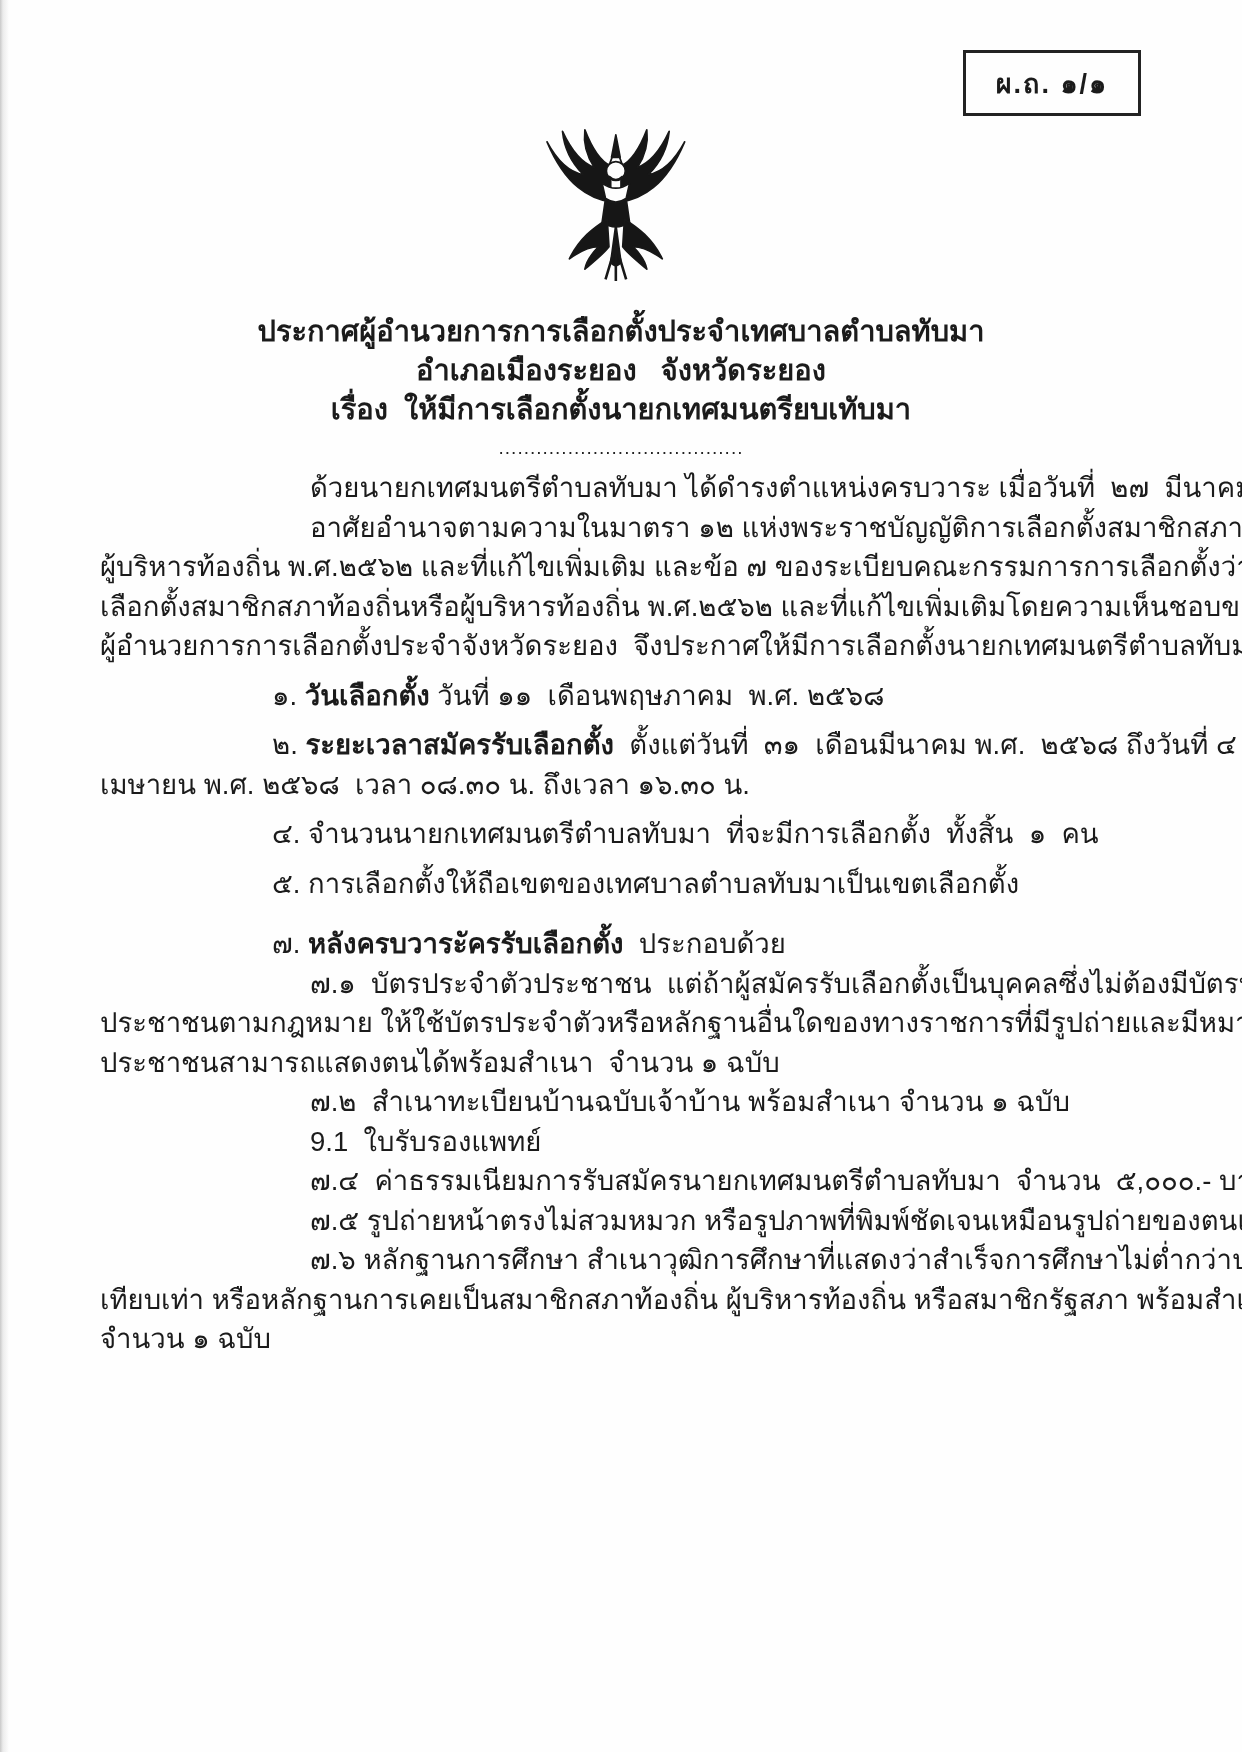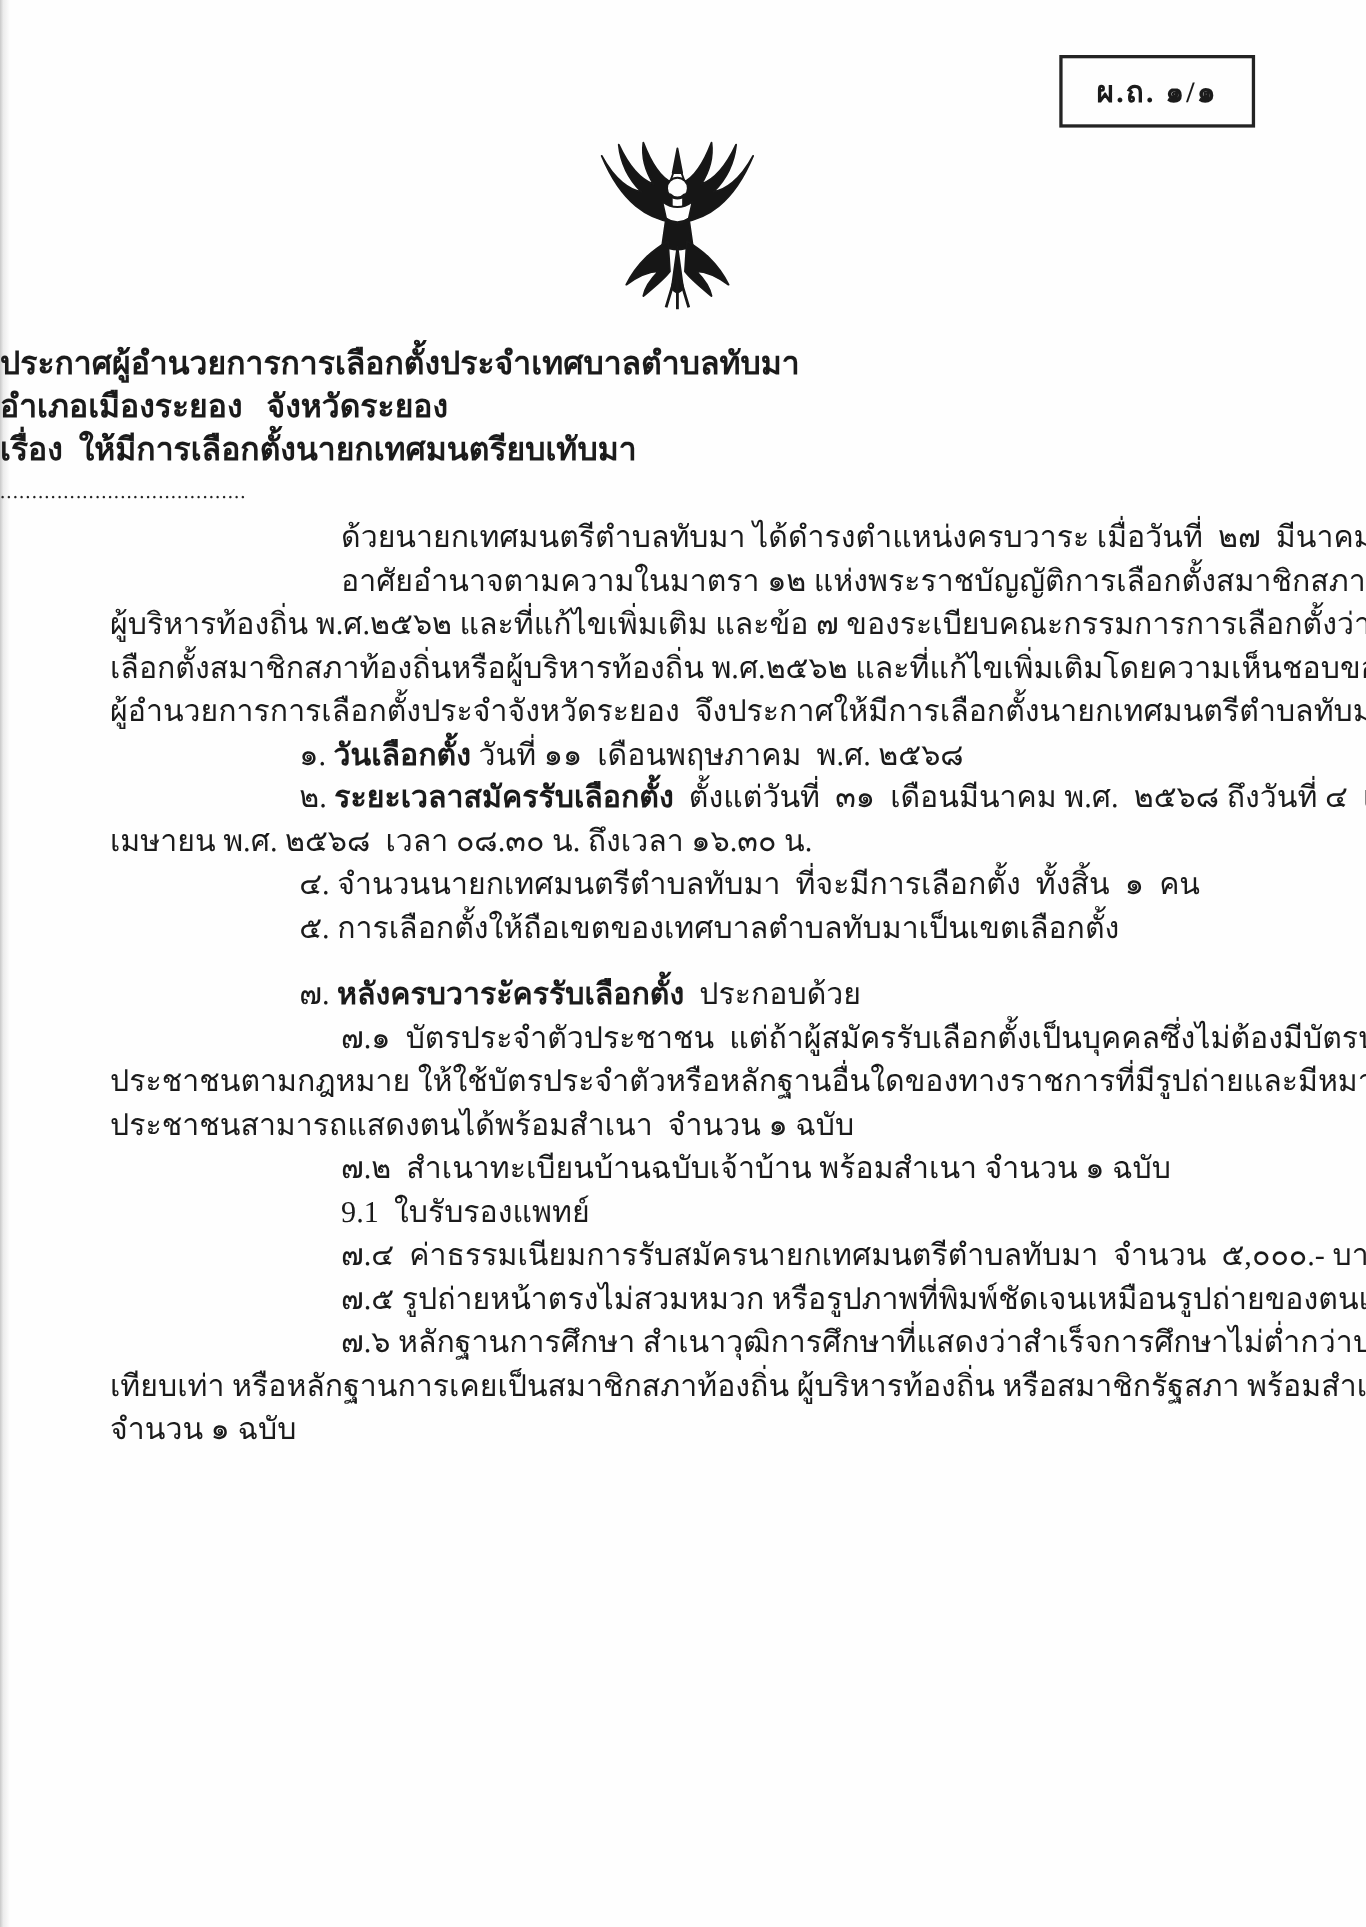--- a/index.html
+++ b/index.html
@@ -2,21 +2,21 @@
 <html lang="th"><head>
 <meta charset="utf-8">
 <style>
   html,body{margin:0;padding:0;background:#9a9a9a;}
   .page{
     position:relative;
     width:1242px;height:1752px;
     margin:0 auto;
     background:#fefefe;
     background-image:linear-gradient(90deg,#c9c9c9 0px,#ececec 3px,#fefefe 9px);
-    font-family:Liberation Serif, serif;
+    font-family:Liberation Sans, sans-serif;
     color:#1b1b1b;
     overflow:hidden;
   }
   .form-code-box{
     position:absolute;
     left:963px;top:50px;
     width:172px;height:60px;
     border:3px solid #232323;
     display:flex;align-items:center;justify-content:center;
     font-size:27px;font-weight:bold;letter-spacing:2px;
@@ -25,21 +25,21 @@
   .emblem-wrap{
     position:absolute;
     top:116px;left:50%;
     transform:translateX(-53%);
     width:172px;height:172px;
   }
   .emblem-wrap svg{width:100%;height:100%;}
   .header-block{
     position:absolute;
     top:312px;left:0;right:0;
-    text-align:left;
+    text-align:center;
   }
   .title-line{
     font-size:29px;font-weight:bold;line-height:39px;white-space:pre;
   }
   .dots{
     margin-top:8px;
     font-size:19px;letter-spacing:1px;line-height:22px;
     color:#222;
   }
   .doc-body{
@@ -48,21 +48,21 @@
   }
   .line{
     font-size:27.5px;
     line-height:39.5px;
     white-space:pre;
     color:#1b1b1b;
   }
   .line .bold{font-weight:bold;}
   .ind-none{padding-left:0;}
   .ind-para{padding-left:210px;}
-  .ind-item{padding-left:172px;}
+  .ind-item{padding-left:172px;margin-top:10px;}
   .ind-sub{padding-left:210px;}
   .gap{margin-top:21px;}
 </style>
 </head>
 <body>
 
 <div class="page">
 
   <div class="form-code-box">
     <span>ผ.ถ. ๑/๑</span>

